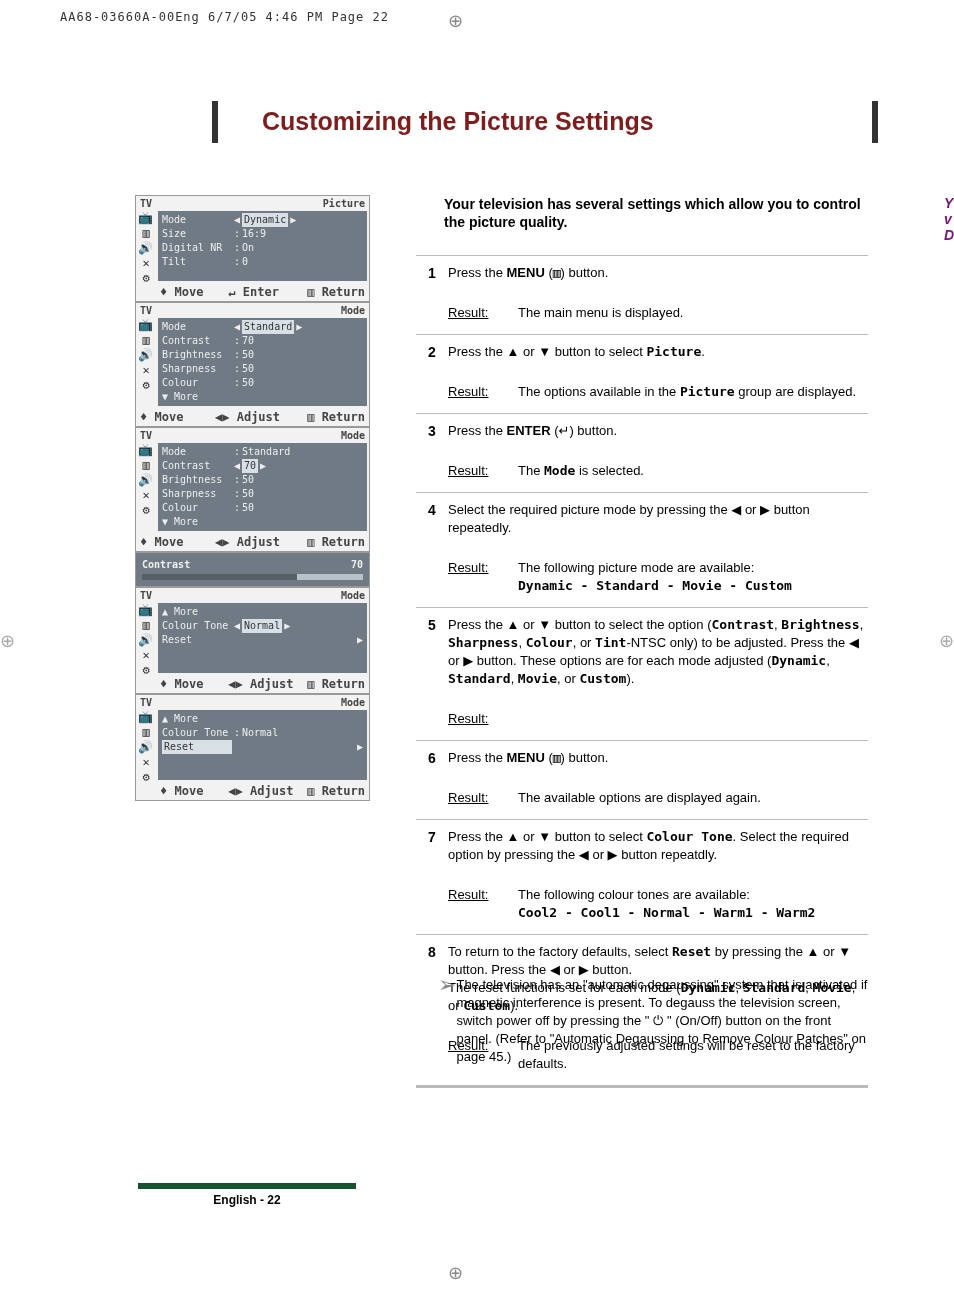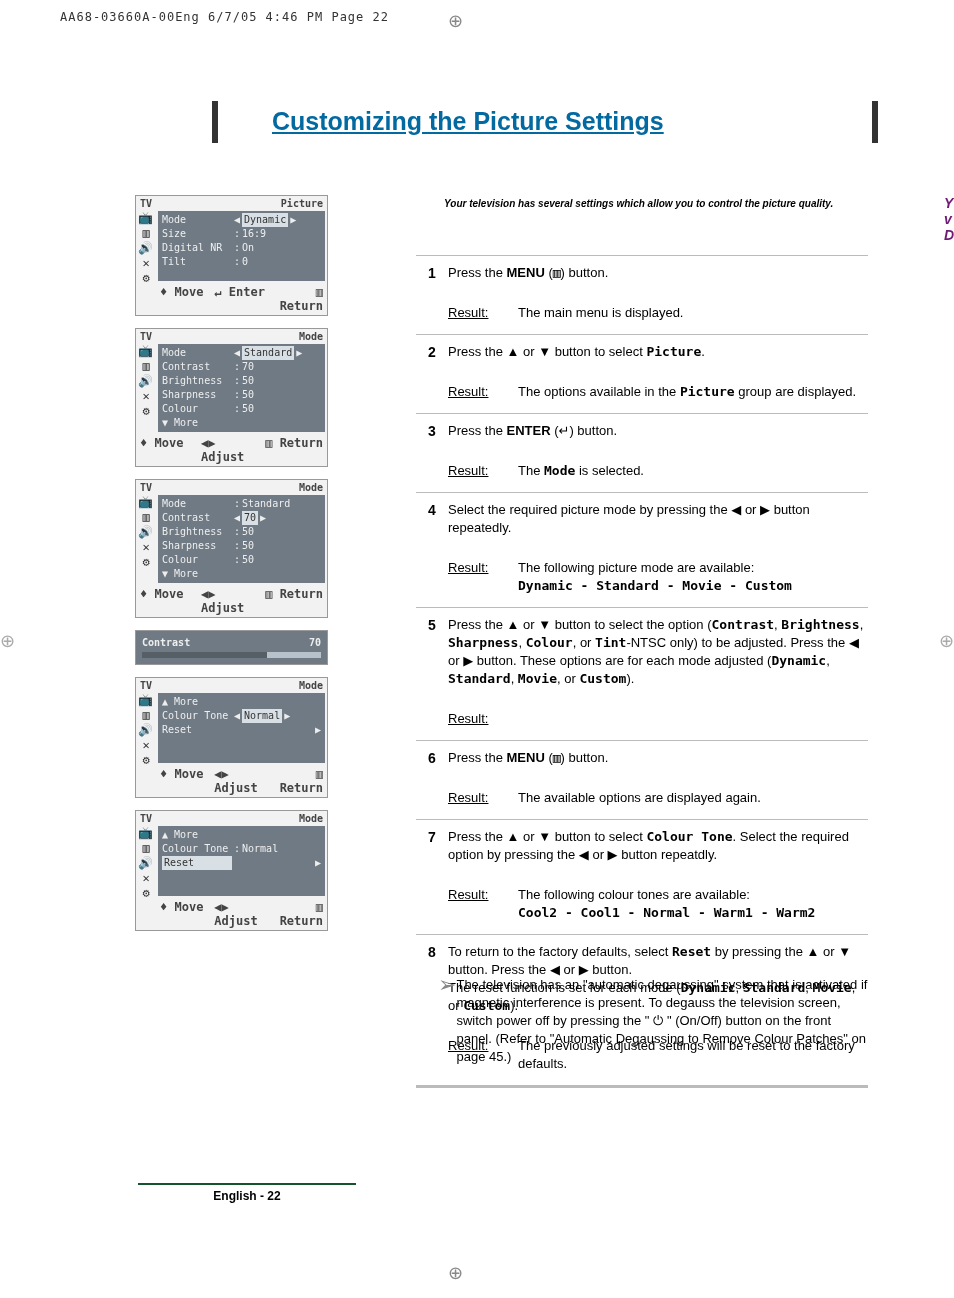--- a/index.html
+++ b/index.html
@@ -2,47 +2,47 @@
 <html><head>
 <meta charset="utf-8">
 <style>
   * { margin:0; padding:0; box-sizing:border-box; }
   body { width:954px; height:1298px; background:#fff; font-family:Arial,Helvetica,sans-serif; color:#000; position:relative; }
   .header-line { position:absolute; top:10px; left:60px; font-family:monospace; font-size:12px; color:#333; letter-spacing:1px; }
   .cross1 { position:absolute; top:10px; left:448px; font-size:18px; color:#888; }
   .title-bar { position:absolute; top:101px; left:212px; width:666px; height:42px; }
   .title-bar .vbar { position:absolute; left:0; top:0; width:6px; height:42px; background:#333; }
   .title-bar .vbar.r { left:auto; right:0; }
-  .title-bar .txt { position:absolute; left:60px; top:6px; font-size:25px; font-weight:bold; color:#0369a1;text-decoration:underline; }
+  .title-bar .txt { position:absolute; left:50px; top:6px; font-size:25px; font-weight:bold; color:#7f1d1d; }
   .left-col { position:absolute; left:135px; top:195px; width:226px; }
-  .osd { width:193px; border:1px solid #999; margin-bottom:12px; background:#f2f2f2; color:#444; font-family:monospace; font-size:10px; }
+  .osd { width:235px; border:1px solid #999; background:#f2f2f2; color:#444; font-family:monospace; font-size:10px; }
   .osd .hdr { display:flex; padding:2px 4px; }
   .osd .hdr .tv { font-weight:bold; }
   .osd .hdr .ttl { margin-left:auto; font-weight:bold; }
   .osd .iconcol { float:left; width:20px; }
   .osd .iconcol div { height:15px; line-height:15px; text-align:center; font-size:12px; color:#333; }
   .osd .body { background:#6f7a84; color:#eee; margin:0 2px 2px 22px; min-height:70px; padding:2px 4px; }
   .osd .row { display:flex; gap:2px; height:14px; line-height:14px; white-space:pre; }
   .osd .row .lbl { width:70px; }
   .osd .row .sel { background:#d8e0e6; color:#333; padding:0 2px; }
   .osd .ftr { display:flex; padding:2px 4px; font-weight:bold; font-size:12px; }
   .osd .ftr span { flex:1; }
-  .intro { position:absolute; left:444px; top:195px; width:420px; font-style:italic; font-weight:bold; font-size:10px; line-height:18px; }
+  .intro { position:absolute; left:444px; top:195px; width:420px; font-weight:bold; font-size:14px; line-height:18px; }
   .steps { position:absolute; left:416px; top:255px; width:452px; }
   .step { border-top:1px solid #bbb; padding:8px 0 12px 0; display:flex; font-size:13px; line-height:18px; }
   .step:last-child { border-bottom:3px solid #bbb; }
   .step .num { width:32px; font-weight:bold; text-align:center; font-size:14px; }
   .step .content { flex:1; }
   .step .res-line { display:flex; margin-top:22px; }
   .step .res-lbl { min-width:70px; text-decoration:underline; }
   .step .res-txt { flex:1; }
   .mono { font-family:monospace; font-weight:bold; }
   .note-box { position:absolute; left:438px; top:976px; width:430px; display:flex; font-size:13px; line-height:18px; }
   .note-box .arrow { width:36px; font-size:22px; color:#888; }
-  .page-footer { position:absolute; left:138px; top:1183px; width:218px; text-align:center; font-size:12px; font-weight:bold; border-top:2px solid #14532d; padding-top:4px; }
+  .page-footer { position:absolute; left:138px; top:1183px; width:218px; text-align:center; font-size:12px; font-weight:bold; border-top:6px solid #14532d; padding-top:4px; }
   .cross2 { position:absolute; top:1262px; left:448px; font-size:18px; color:#888; }
   .reg { position:absolute; right:0; top:630px; font-size:18px; color:#aaa; }
   .regl { position:absolute; left:0; top:630px; font-size:18px; color:#aaa; }
   .sidecut { position:absolute; right:0; top:195px; width:10px; height:210px; font-style:italic; font-weight:bold; font-size:14px; color:#701a75; overflow:hidden; }
   .smallbar { width:100%; height:6px; background:#b8c2cb; margin-top:4px; }
   .smallbar .fill { height:100%; background:#565e66; }
 </style>
 </head>
 <body>
 

